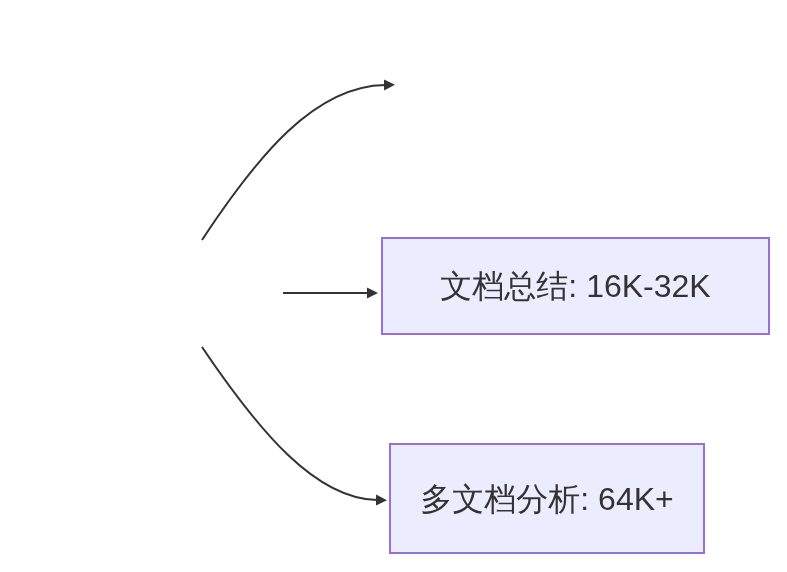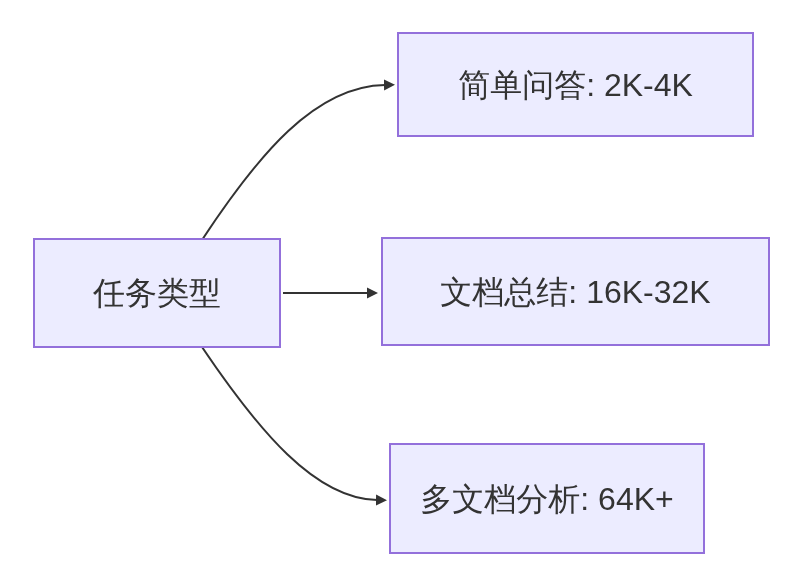--- a/index.html
+++ b/index.html
@@ -34,46 +34,40 @@
     background: var(--node-fill);
     border: 2px solid var(--node-border);
     color: var(--text-color);
     font-size: 32px;
     line-height: 1;
     text-align: center;
     white-space: nowrap;
   }
   .node-root   { left: 33px;  top: 238px; width: 248px; height: 110px; }
   .node-top    { left: 397px; top: 32px;  width: 357px; height: 105px; }
-  .node-middle { left: 381px; top: 237px; width: 389px; height: 109px; }
+  .node-middle { left: 381px; top: 237px; width: 389px; height: 98px; }
   .node-bottom { left: 389px; top: 443px; width: 316px; height: 111px; }
 </style>
 </head>
 <body>
 
 <div class="canvas">
 
   <svg class="edges-layer" width="787" height="572" viewBox="0 0 787 572" xmlns="http://www.w3.org/2000/svg">
     <defs>
       <marker id="arrowhead" markerWidth="12" markerHeight="12" refX="1" refY="6" orient="auto" markerUnits="userSpaceOnUse">
         <path d="M0,0.5 L11,6 L0,11.5 Z" class="arrowhead-shape" fill="#333333"></path>
       </marker>
     </defs>
     <path d="M 202 240 C 258 155, 315 86, 385 85" fill="none" stroke-width="2" marker-end="url(#arrowhead)" class="edge-path" stroke="#333333"></path>
     <path d="M 283 293 L 368 293" fill="none" stroke-width="2" marker-end="url(#arrowhead)" class="edge-path" stroke="#333333"></path>
     <path d="M 202 347 C 258 430, 315 499, 377 500" fill="none" stroke-width="2" marker-end="url(#arrowhead)" class="edge-path" stroke="#333333"></path>
   </svg>
 
-  <div class="node node-root">
-    <span>任务类型</span>
-  </div>
 
-  <div class="node node-top">
-    <span>简单问答: 2K-4K</span>
-  </div>
 
   <div class="node node-middle">
     <span>文档总结: 16K-32K</span>
   </div>
 
   <div class="node node-bottom">
     <span>多文档分析: 64K+</span>
   </div>
 
 </div>

